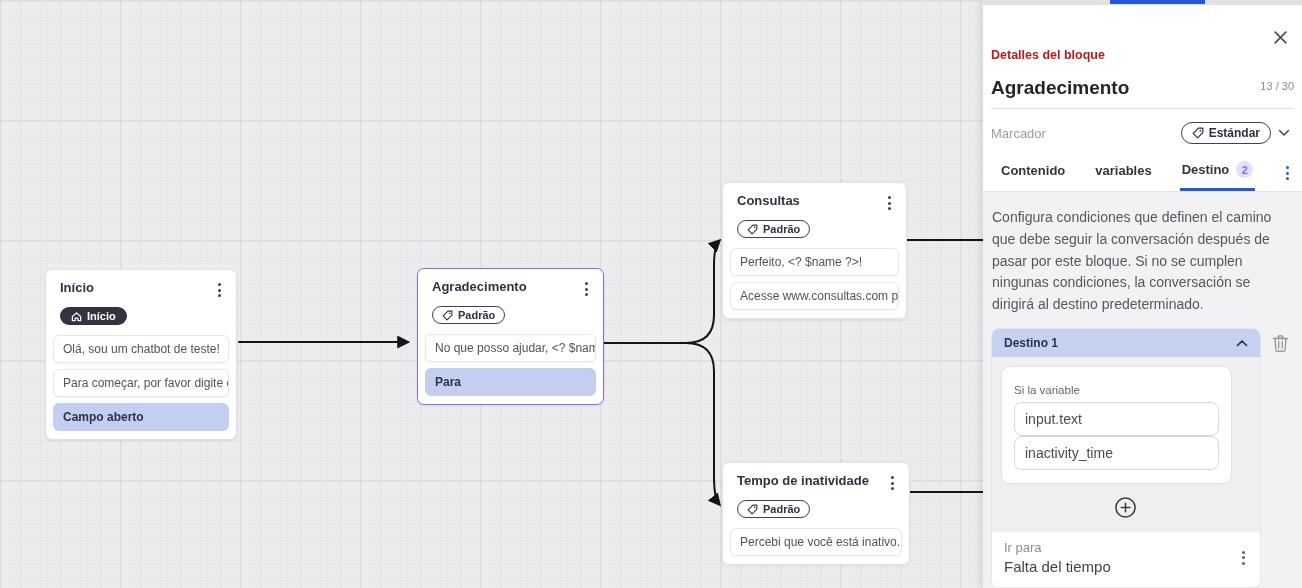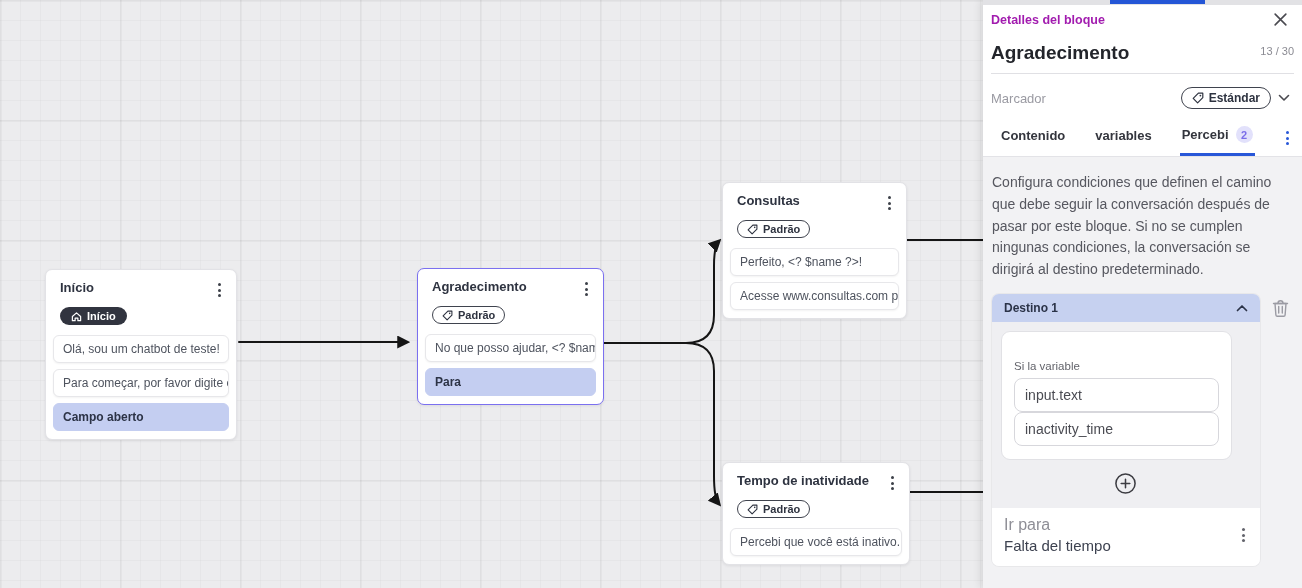--- a/index.html
+++ b/index.html
@@ -35,21 +35,21 @@
                padding:6px 9px; font-size:12px; color:#4e535e; white-space:nowrap; overflow:hidden;
                box-shadow:0 1px 2px rgba(0,0,0,.05); }
   .node-item.hl { background:#c4cef1; border-color:#c4cef1; color:#2c3346; font-weight:700; box-shadow:none; }
 
   
   .panel { position:absolute; right:0; top:0; width:319px; height:588px; background:#fff;
            z-index:3; box-shadow:-3px 0 8px rgba(0,0,0,.09); display:flex; flex-direction:column; }
   .topstrip { height:5px; background:#e2e2e5; position:relative; flex:none; }
   .topstrip .bluebar { position:absolute; left:127px; top:0; width:95px; height:4px; background:#2456d6; }
   .panel-head { display:flex; justify-content:space-between; align-items:center; padding:7px 14px 2px 8px; }
-  .panel-head-title { font-size:12.5px; font-weight:600; color:#a21caf; }
+  .panel-head-title { font-size:12.5px; font-weight:600; color:#b91c1c;margin-top:36px; }
   .iconbtn { cursor:pointer; display:flex; align-items:center; justify-content:center; }
   .block-row { margin:13px 8px 0 8px; padding-bottom:9px; border-bottom:1px solid #e0e0e4;
                display:flex; justify-content:space-between; align-items:flex-start; }
   .block-name { font-size:19px; font-weight:600; color:#23252b; }
   .block-counter { font-size:11px; color:#8b8b93; margin-top:3px; }
   .marker-row { display:flex; justify-content:space-between; align-items:center; padding:13px 12px 1px 8px; }
   .marker-label { font-size:13px; color:#9a9aa2; }
   .marker-value { display:flex; align-items:center; gap:7px; }
   .marker-value .chip-outline { margin:0; font-size:12px; padding:3px 10px; }
   .tabs { display:flex; align-items:flex-end; gap:26px; padding:12px 10px 0 16px; border-bottom:1px solid #e3e3e7; }
@@ -60,32 +60,32 @@
                font-size:11px; font-weight:700; display:flex; align-items:center; justify-content:center; }
   .tabs .kebab { margin-left:auto; margin-bottom:8px; }
   .panel-content { flex:1; background:#f2f2f4; padding:15px 6px 12px 6px; overflow:hidden; }
   .desc { font-size:14px; color:#56575f; line-height:1.56; padding:0 8px 0 3px; }
   .dest-row { display:flex; gap:8px; margin-top:13px; padding:0 4px 0 3px; }
   .dest-section { flex:1; border-radius:7px; overflow:hidden; box-shadow:0 0 0 1px rgba(0,0,0,.04); }
   .dest-head { background:#c6d1f0; display:flex; justify-content:space-between; align-items:center;
                padding:7px 12px; cursor:pointer; }
   .dest-head-title { font-size:12px; font-weight:700; color:#2b3348; }
   .dest-body { background:#efeff2; padding:9px 10px 0 9px; }
-  .cond-card { background:#fff; border:1px solid #e1e1e5; border-radius:9px; padding:28px 12px 13px; width:231px; }
+  .cond-card { background:#fff; border:1px solid #e1e1e5; border-radius:9px; padding:17px 12px 13px; width:231px; }
   .cond-label { font-size:11.5px; color:#63646b; margin-bottom:6px; }
   .cond-input { width:100%; border:1px solid #d7d7dc; border-radius:8px; padding:8px 10px;
                 font-size:14px; color:#4a4b52; background:#fff; font-family:inherit; outline:none; }
   .op-row { position:relative; margin:10px 0 9px; height:28px; }
   .op-row::before { content:""; position:absolute; left:-12px; right:-12px; top:50%; border-top:1px solid #e6e6ea; }
   .op-box { position:absolute; left:0; top:0; display:inline-flex; align-items:center; gap:7px;
             background:#fff; border:1px solid #d7d7dc; border-radius:7px; padding:5px 9px;
             font-size:12px; font-weight:700; color:#1f2128; cursor:pointer; z-index:1; }
   .plus-row { display:flex; justify-content:center; padding:12px 0 13px; }
   .dest-foot { background:#fff; display:flex; justify-content:space-between; align-items:center; padding:8px 10px 12px 12px; }
-  .goto-label { font-size:16px; color:#8e8e96; margin-bottom:3px; }
+  .goto-label { font-size:13px; color:#8e8e96; margin-bottom:3px; }
   .goto-value { font-size:15px; color:#3d4250; }
   .trash-col { padding-top:4px; width:24px; flex:none; }
   .add-btn { margin:22px 2px 0 3px; height:40px; border:1.5px dashed #a8a8b0; border-radius:3px;
              display:flex; align-items:center; justify-content:center; font-size:13px; font-weight:700;
              color:#1b1b22; background:transparent; cursor:pointer; width:297px; }
 </style>
 </head>
 <body>
 
 <div class="stage">
@@ -216,21 +216,21 @@
         <svg width="12" height="8" viewBox="0 0 12 8">
           <path d="M1.5 1.5 L6 6 L10.5 1.5" fill="none" stroke="#4a4a50" stroke-width="1.6" stroke-linecap="round" stroke-linejoin="round"></path>
         </svg>
       </span>
     </div>
 
     <div class="tabs">
       <span class="tab">Contenido</span>
       <span class="tab">variables</span>
       <span class="tab active">
-        <span>Percebi</span>
+        <span>Destino</span>
         <span class="tab-badge">2</span>
       </span>
       <span class="kebab blue">
           <i></i>
           <i></i>
           <i></i>
         </span>
     </div>
 
     <div class="panel-content">

